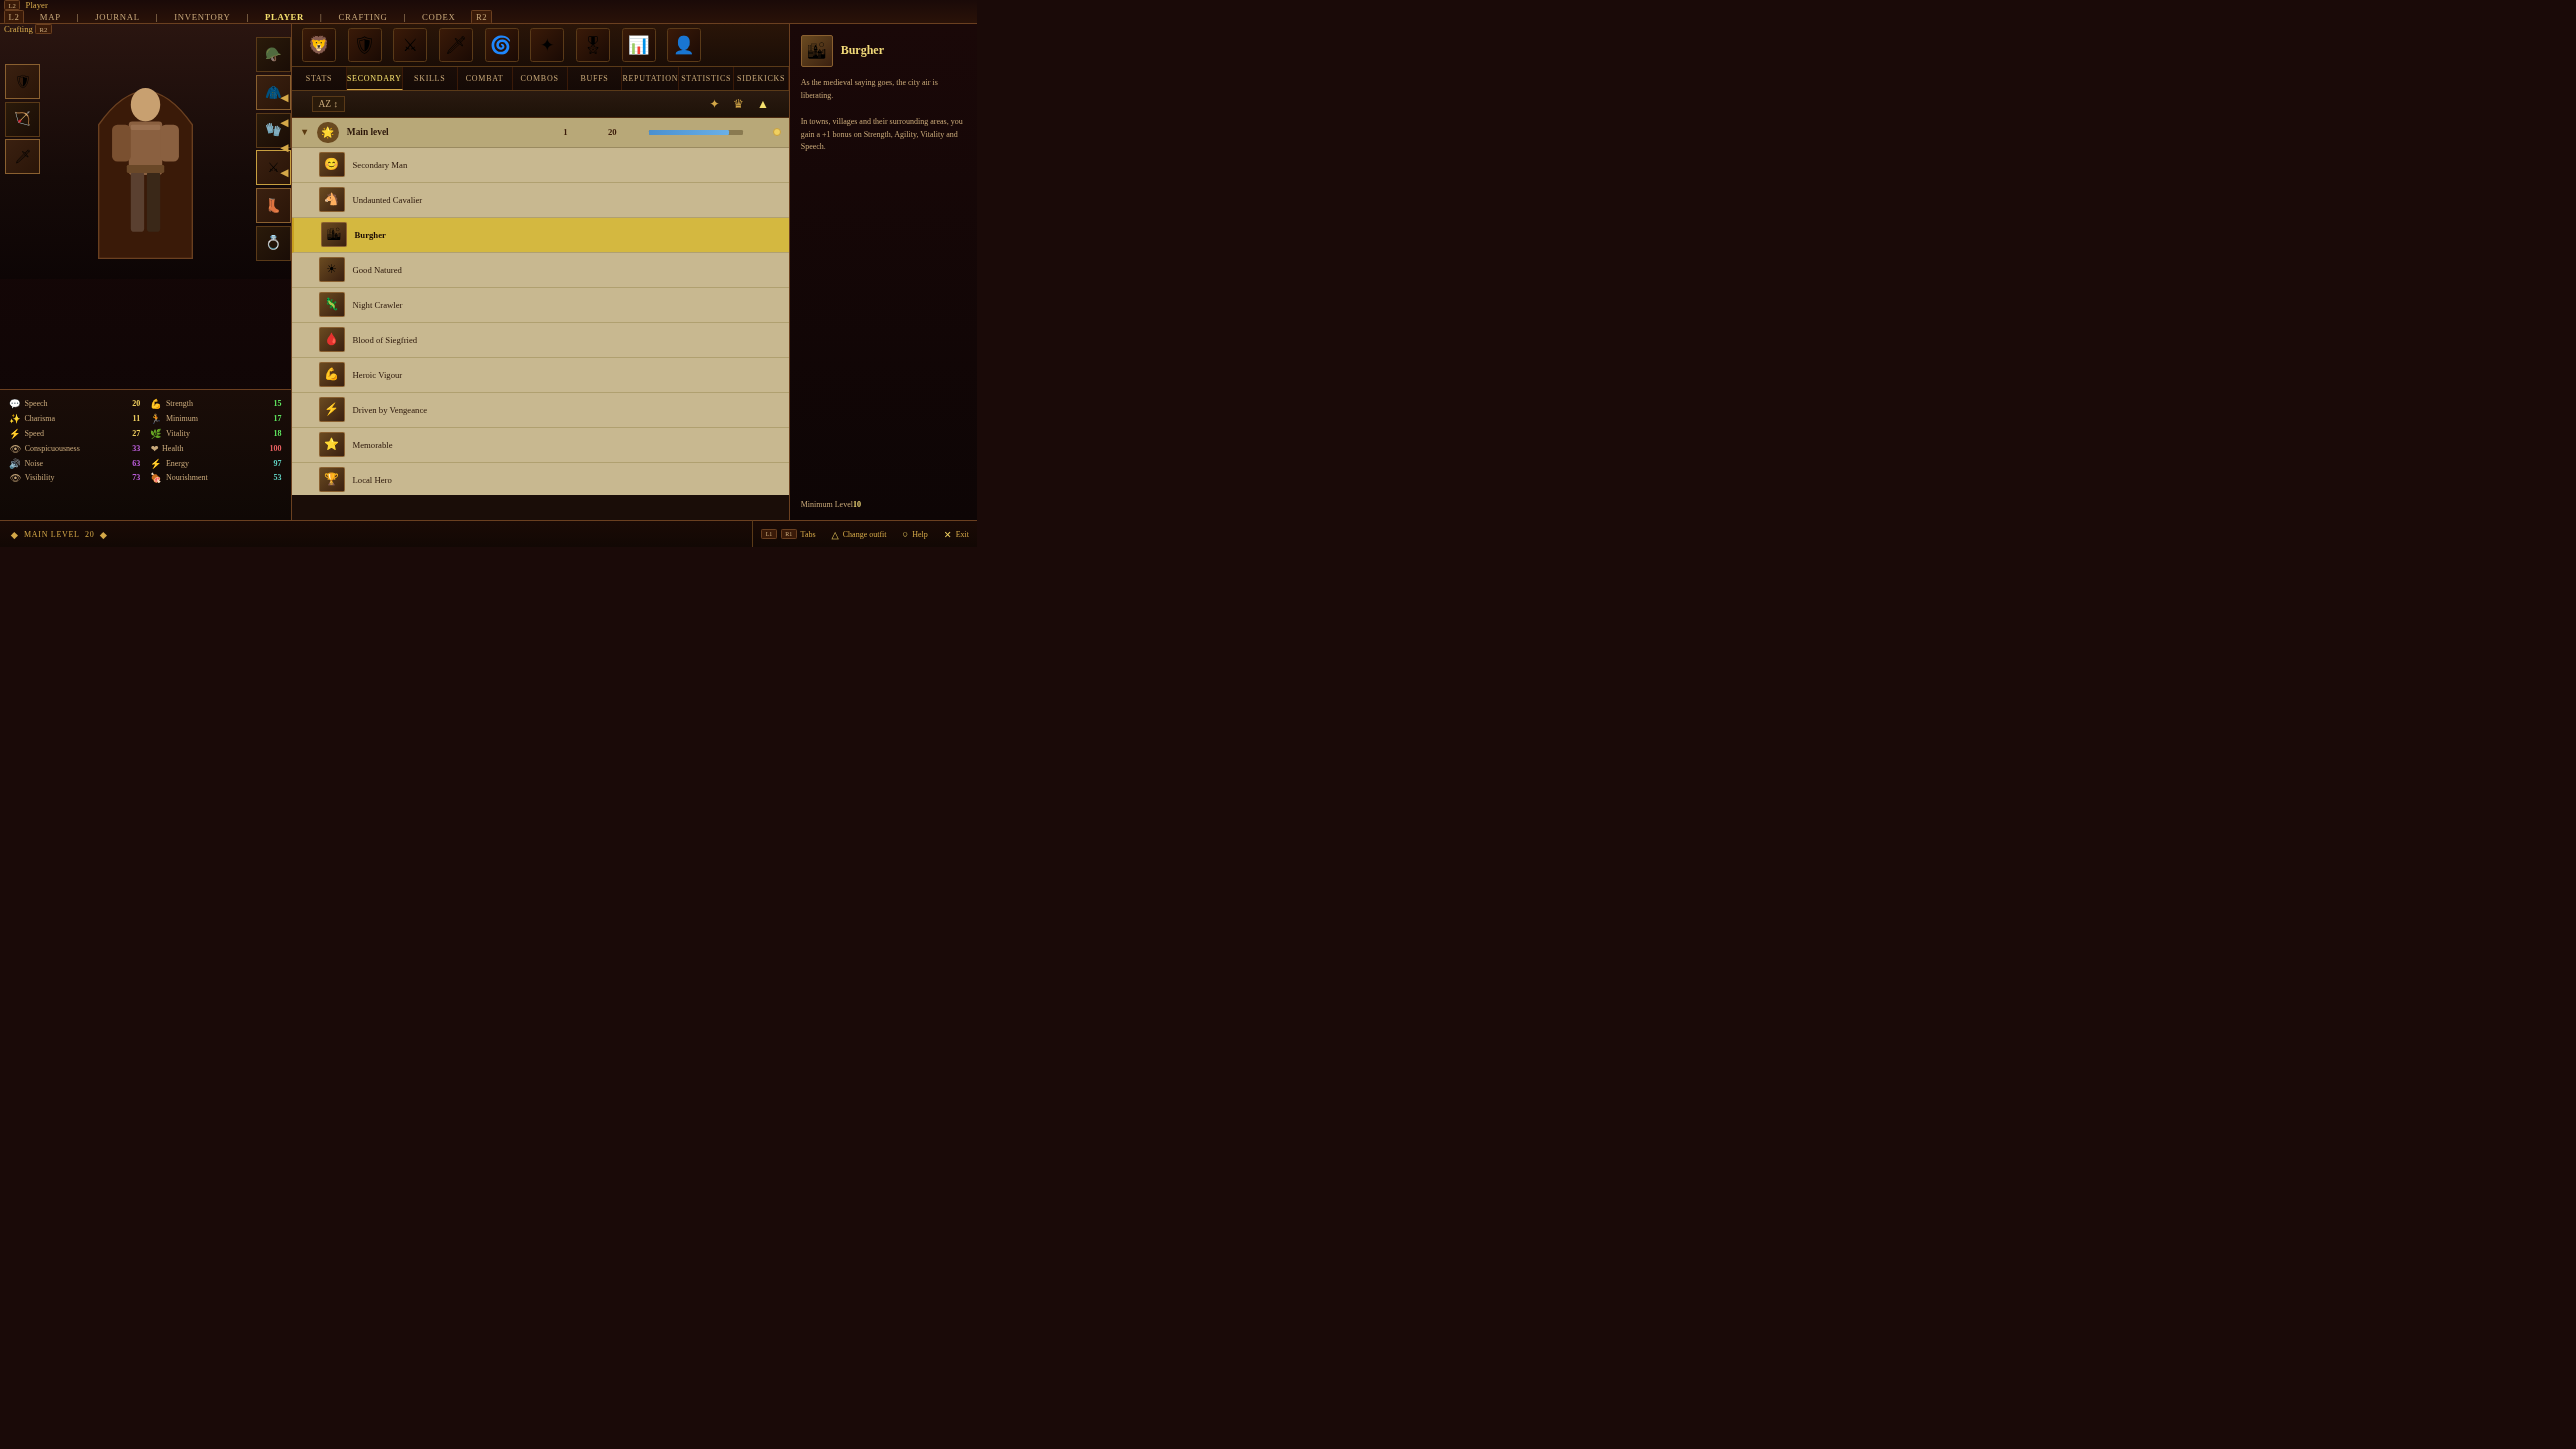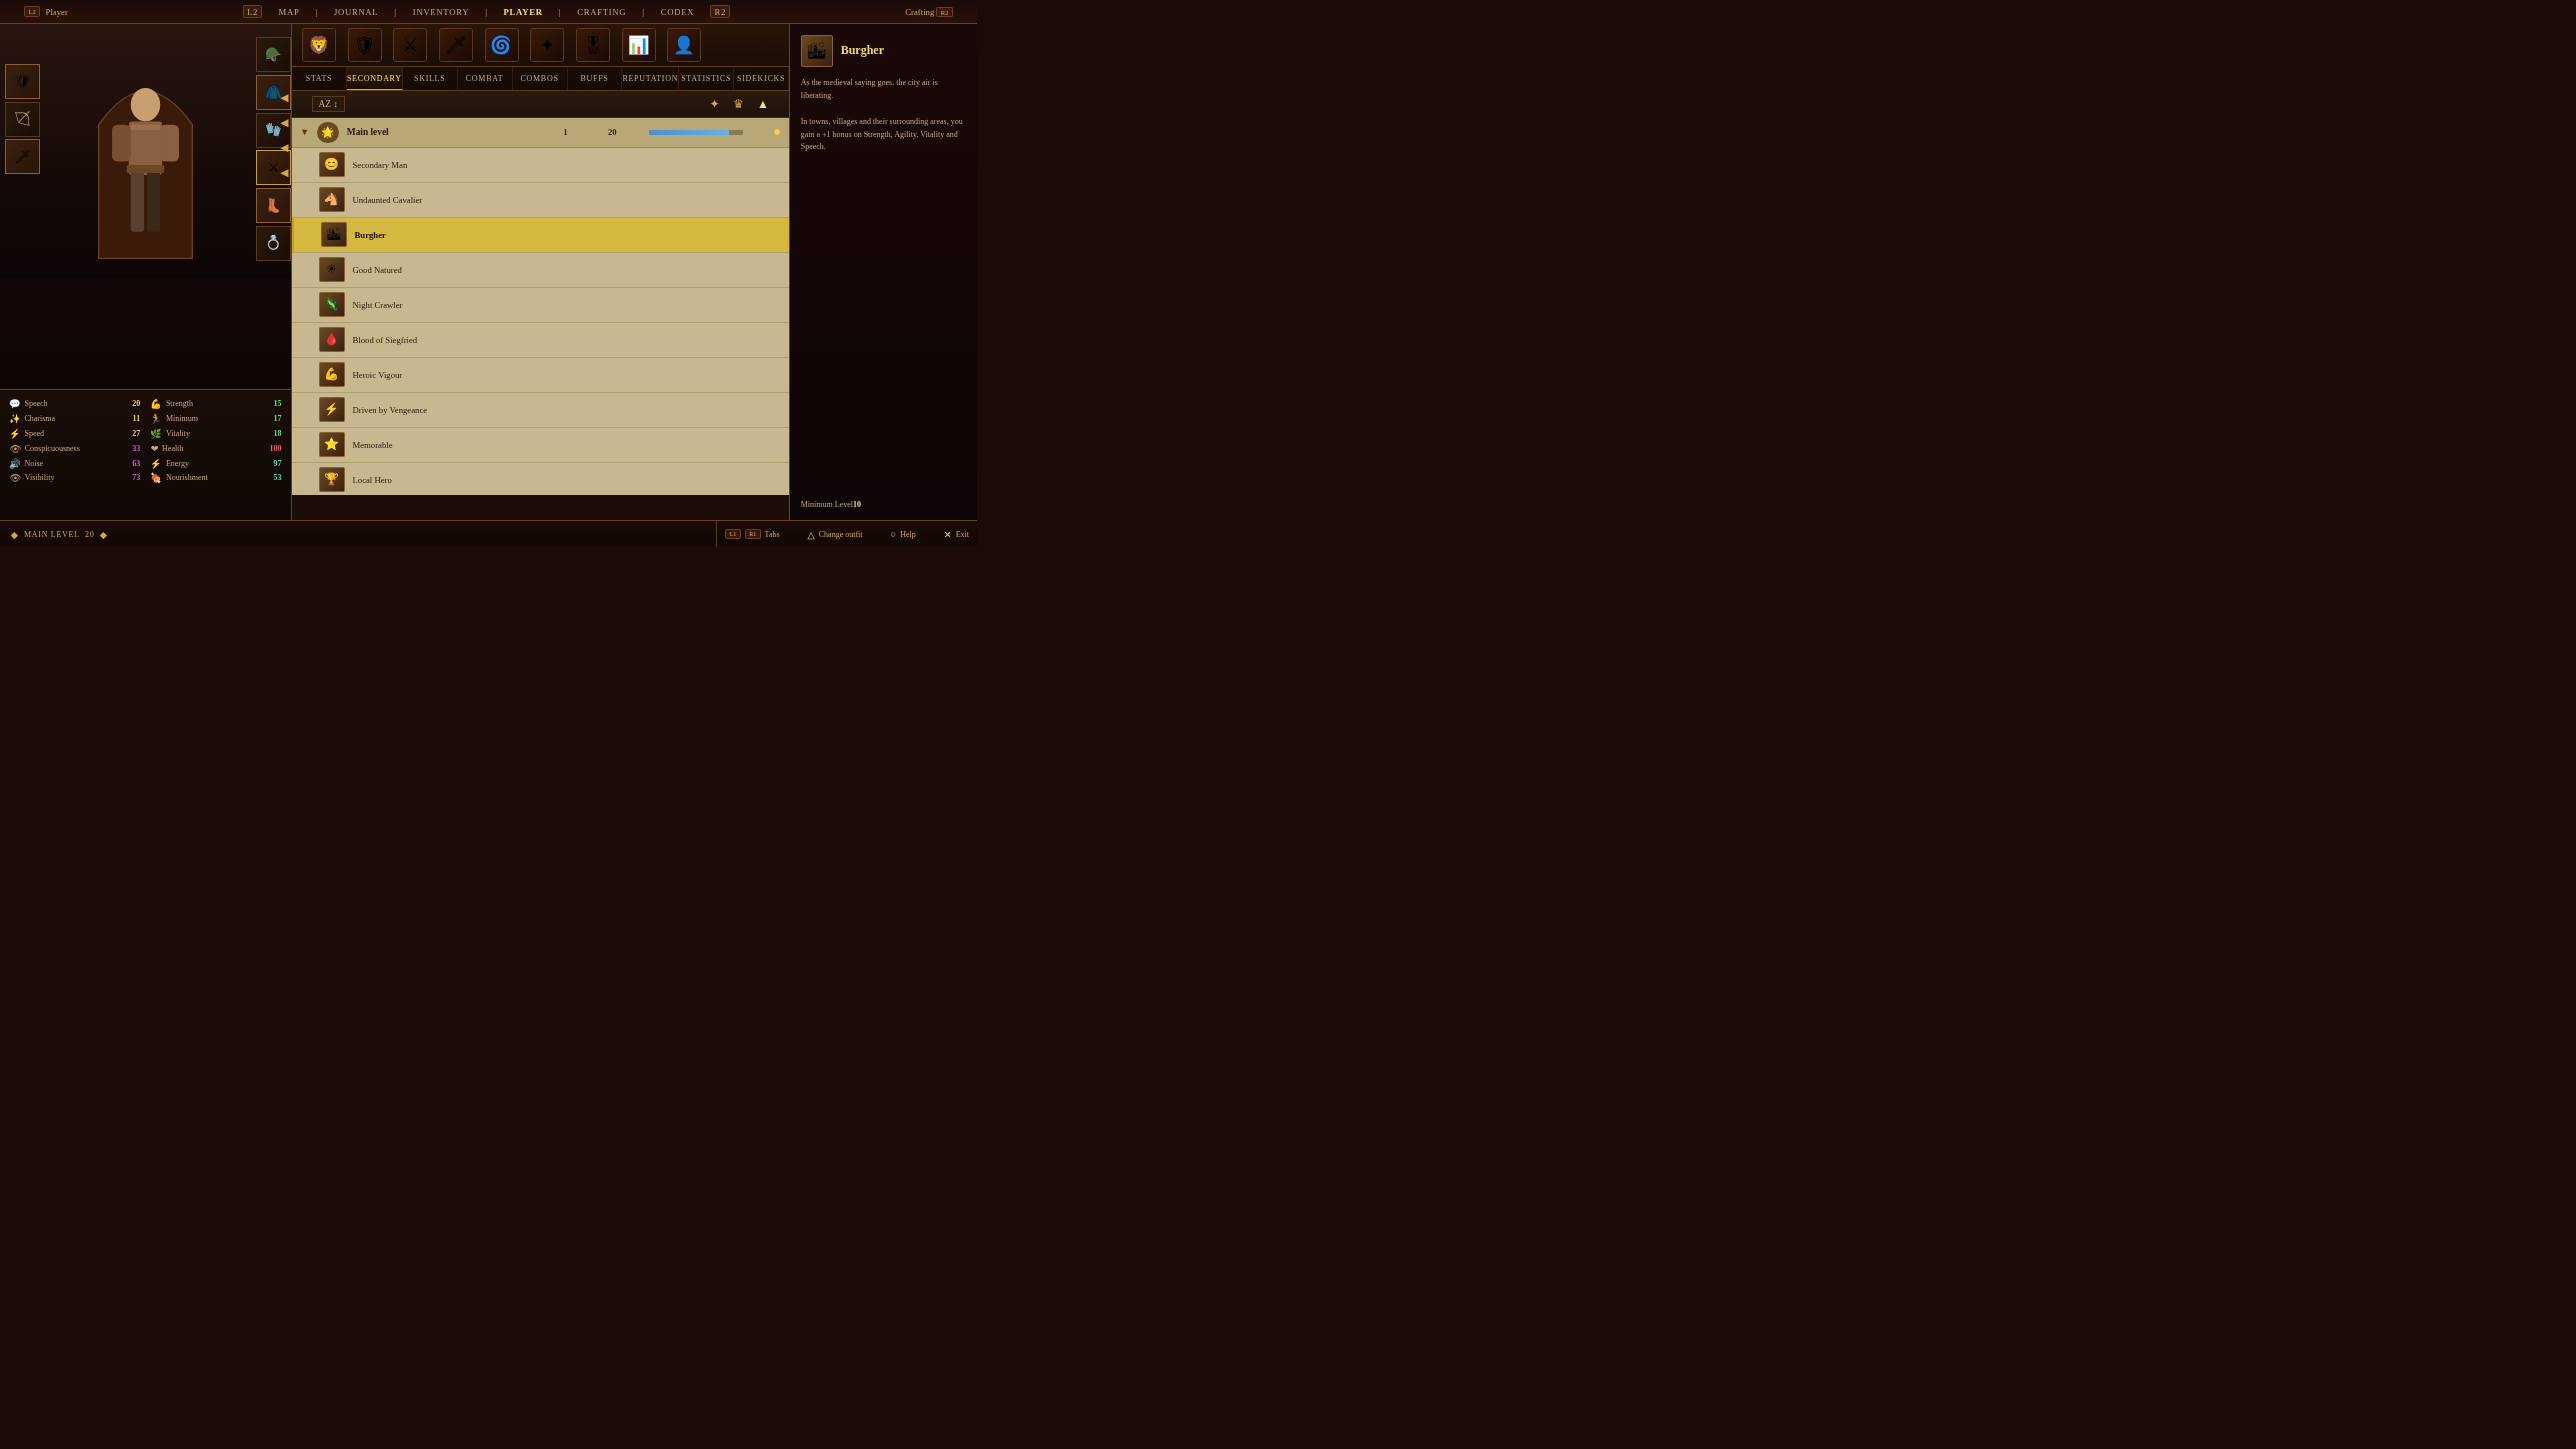--- a/index.html
+++ b/index.html
@@ -13,24 +13,24 @@
     }
 
     
     .top-nav {
       position: absolute;
       top: 0; left: 0; right: 0;
       height: 24px;
       background: linear-gradient(180deg, #1a0a08 0%, #2a1208 100%);
       border-bottom: 1.3px solid #6b4020;
       display: flex;
-      align-items: center;
       justify-content: space-between;
-      padding: 0 24px;
+      padding: 0 4px;
       z-index: 100;
+      flex-direction: column;
     }
     .nav-left { display: flex; align-items: center; gap: 5.4px; color: #d4a84b; font-size: 8.7px; }
     .nav-center { display: flex; align-items: center; gap: 16px; }
     .nav-center span {
       color: #c8a87a;
       font-size: 8.7px;
       cursor: pointer;
       letter-spacing: 0.7px;
       text-transform: uppercase;
     }
@@ -281,21 +281,21 @@
     .min-level-label { color: #c8a878; font-size: 8px; }
     .min-level-value { color: #f0d878; font-size: 8px; font-weight: bold; }
 
     
     .bottom-actions {
       position: absolute;
       bottom: 0; right: 0;
       height: 27px;
       display: flex;
       align-items: center;
-      gap: 28px;
+      gap: 16px;
       padding: 0 8px;
       background: linear-gradient(180deg, #1a0a05 0%, #120804 100%);
       border-top: 1.3px solid #6b4020;
       border-left: 0.7px solid #5a3a18;
     }
     .action-btn { display: flex; align-items: center; gap: 4px; color: #d4a848; font-size: 8px; cursor: pointer; }
     .action-btn-icon { color: #f0d060; font-size: 9.4px; }
     .kbd-badge {
       background: #3a1a08;
       border: 0.7px solid #6b4020;

